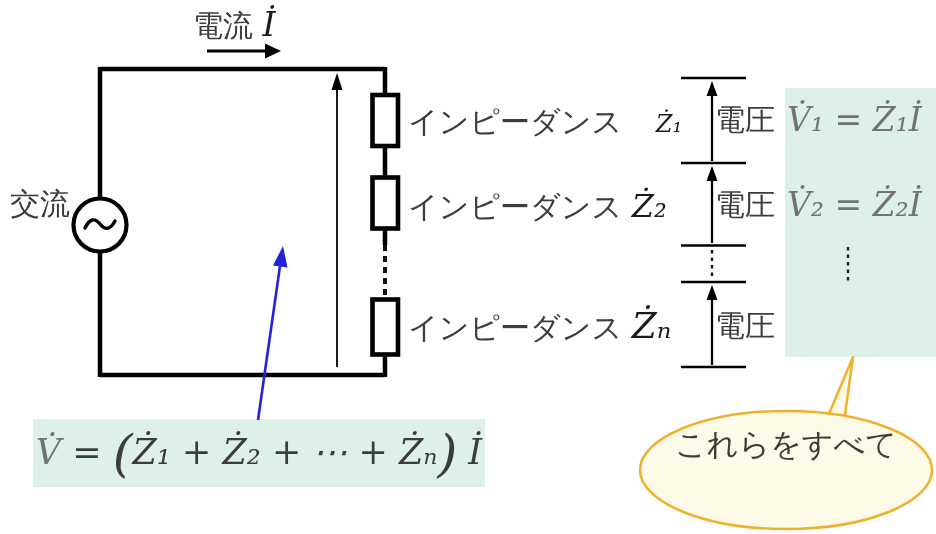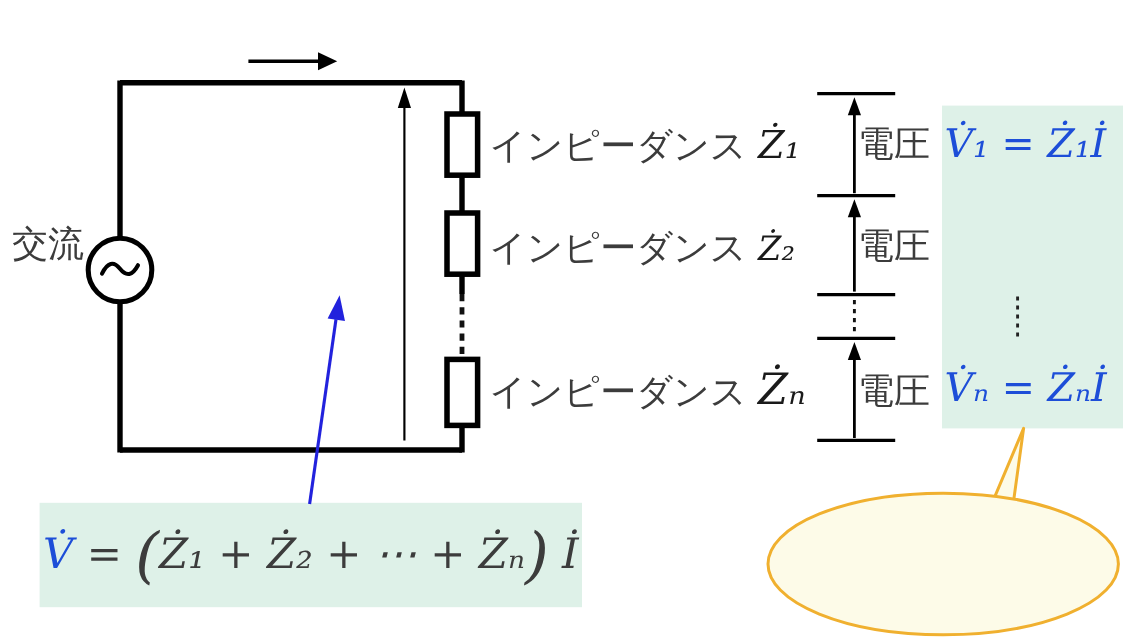--- a/index.html
+++ b/index.html
@@ -4,28 +4,28 @@
 <style>
   html,body{margin:0;padding:0;background:#ffffff;}
   #stage{
     position:relative;width:936px;height:534px;background:#ffffff;overflow:hidden;
     font-family:"DejaVu Sans","Liberation Sans",sans-serif;color:#3c3c3c;
   }
   .abs{position:absolute;}
   .jp{font-size:30px;color:#3c3c3c;white-space:nowrap;}
   .math{font-family:"DejaVu Serif","Liberation Serif",serif;font-style:italic;color:#1a1a1a;}
   .mint{background:#def1e8;}
-  .red{color:#1d4ed8;}
+  .red{color:#737373;}
   .formula{font-family:"DejaVu Serif","Liberation Serif",serif;font-style:italic;font-size:33px;white-space:nowrap;}
   .paren{font-size:1.45em;font-weight:200;vertical-align:-0.13em;}
   svg{position:absolute;left:0;top:0;pointer-events:none;}
   .layer-boxes{z-index:1;}
   .layer-svg{z-index:2;}
   .layer-text{z-index:3;}
-  #sum-box{left:33px;top:419px;width:452px;height:87px;display:flex;align-items:center;justify-content:center;}
+  #sum-box{left:33px;top:419px;width:452px;height:68px;display:flex;align-items:center;justify-content:center;}
   #branch-box{left:785px;top:88px;width:151px;height:269px;}
   .bubble-line{width:300px;left:636px;text-align:center;font-size:31px;white-space:nowrap;}
 </style>
 </head>
 <body>
 
 <div id="stage">
 
   <div id="branch-box" class="abs mint layer-boxes"></div>
   <div id="sum-box" class="abs mint layer-boxes">
@@ -80,29 +80,31 @@
       <line x1="258" y1="420" x2="280" y2="266" stroke="#2222dd" stroke-width="2.6"></line>
       <polygon points="283,246 287.5,267.5 273,265.5" fill="#2222dd"></polygon>
     </g>
 
     <g>
       <polygon points="818,440 853,357 841,444" fill="#fdfbe8" stroke="#f0b02f" stroke-width="2.5" stroke-linejoin="round"></polygon>
       <ellipse cx="786" cy="470" rx="146" ry="59" fill="#fdfbe8" stroke="#f0b02f" stroke-width="2.5"></ellipse>
     </g>
   </svg>
 
+  <div class="abs jp layer-text" style="left:193px;top:5px;"><span>電流 </span><span class="math" style="font-size:33px;">İ</span></div>
 
   <div class="abs jp layer-text" style="left:0px;top:185px;width:70px;text-align:right;line-height:37px;"><span>交流</span><br></div>
 
 
-  <div class="abs jp layer-text" style="left:408px;top:102px;"><span>インピーダンス </span><span class="math" style="font-size:32px;">Ż₁</span></div>
-  <div class="abs jp layer-text" style="left:408px;top:187px;"><span>インピーダンス </span><span class="math" style="font-size:28px;">Ż₂</span></div>
+  <div class="abs jp layer-text" style="left:408px;top:102px;"><span>インピーダンス </span><span class="math" style="font-size:24px;margin-left:24px;">Ż₁</span></div>
+  <div class="abs jp layer-text" style="left:408px;top:187px;"><span>インピーダンス </span><span class="math" style="font-size:32px;">Ż₂</span></div>
   <div class="abs jp layer-text" style="left:408px;top:305px;"><span>インピーダンス </span><span class="math" style="font-size:36px;">Żₙ</span></div>
 
   <div class="abs jp layer-text" style="left:715px;top:100px;">電圧</div>
   <div class="abs jp layer-text" style="left:715px;top:185px;">電圧</div>
   <div class="abs jp layer-text" style="left:715px;top:306px;">電圧</div>
 
   <div class="abs formula red layer-text" style="left:787px;top:100px;">V̇₁ = Ż₁İ</div>
-  <div class="abs formula red layer-text" style="left:787px;top:303px;">V̇ₙ = Żₙİ</div>
+  <div class="abs formula red layer-text" style="left:787px;top:185px;">V̇₂ = Ż₂İ</div>
 
+  <div class="abs jp layer-text bubble-line" style="top:424px;">これらをすべて</div>
 
 </div>
 
 </body></html>

